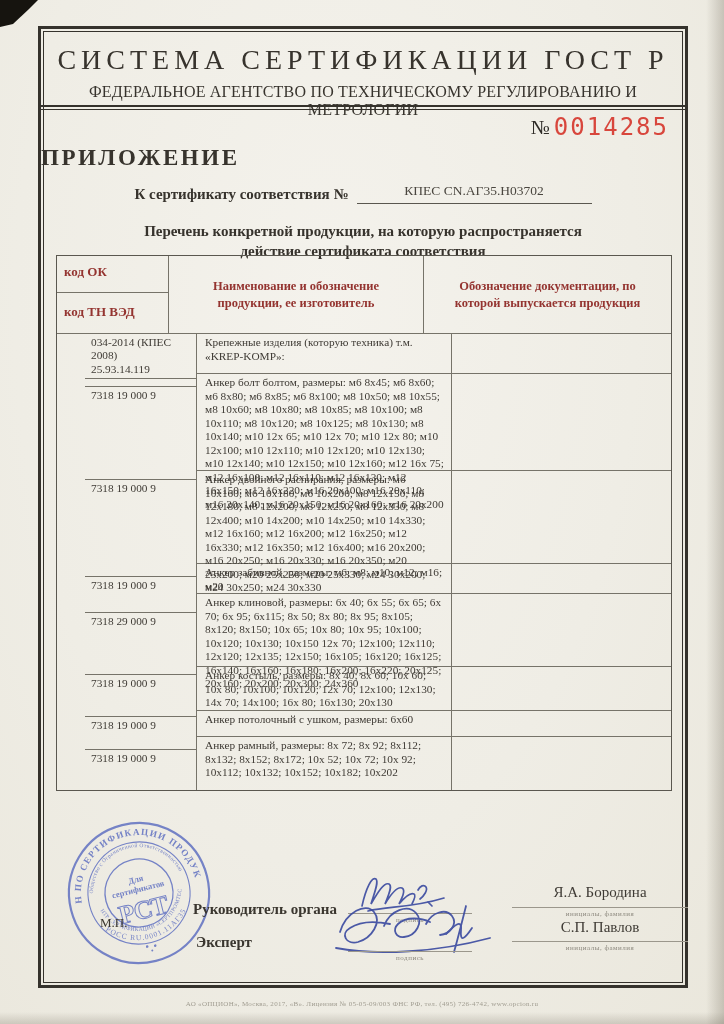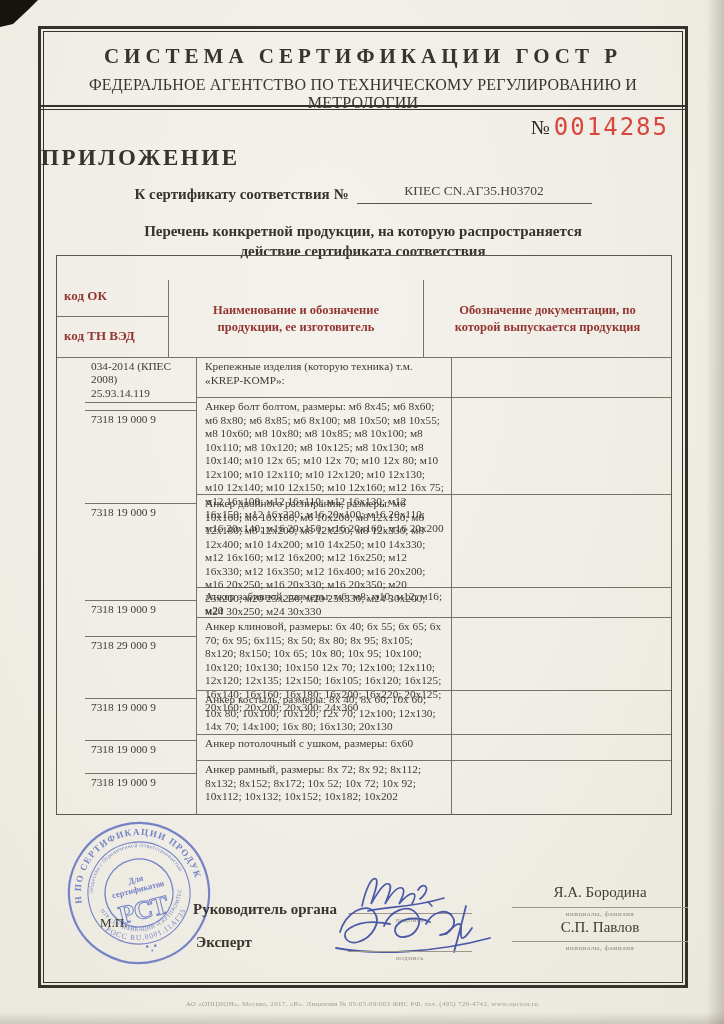--- a/index.html
+++ b/index.html
@@ -17,42 +17,42 @@
     background:linear-gradient(to bottom, rgba(110,102,88,0) 0%, rgba(110,102,88,0.25) 100%);}
   .corner{position:absolute;top:0;left:0;}
 
   .frame{
     position:absolute;left:38px;top:26px;right:36px;bottom:36px;
     border:3px solid #35322c;
   }
   .frame::before{content:"";position:absolute;inset:2px;border:1px solid #35322c;pointer-events:none;}
 
   .hgroup{padding-top:15px;text-align:center;}
-  .sys-title{font-size:21px;font-weight:bold;letter-spacing:5px;color:#37332d;}
+  .sys-title{font-size:28px;font-weight:normal;letter-spacing:5px;color:#37332d;}
   .agency{margin-top:7px;font-size:16px;font-weight:normal;letter-spacing:0.2px;color:#37332d;}
   .hrule{position:absolute;top:76px;left:0;right:0;height:2px;
     border-top:2.5px solid #35322c;border-bottom:1px solid #35322c;}
 
   .blank-no{position:absolute;top:84px;right:16px;white-space:nowrap;}
   .no-sym{font-size:20px;color:#2e2b27;}
   .no-digits{font-family:"DejaVu Sans Mono",monospace;font-size:24px;color:#d8463c;letter-spacing:2px;vertical-align:-1px;}
 
   .doc-title{position:absolute;top:116px;left:0;width:100%;text-align:left;
     font-size:23px;font-weight:bold;letter-spacing:2.5px;color:#37332d;}
 
   .cert-line{position:absolute;top:156px;left:0;width:100%;text-align:center;}
   .cl-label{font-size:15px;font-weight:bold;color:#37332d;}
   .cl-blank{display:inline-block;width:235px;margin-left:8px;border-bottom:1px solid #5a574f;text-align:center;}
   .cl-val{font-size:13.5px;display:inline-block;position:relative;top:-4px;color:#4a463f;}
 
   .subtitle{position:absolute;top:192px;left:0;width:100%;text-align:center;
     font-size:15px;font-weight:bold;line-height:1.35;white-space:pre-line;color:#37332d;}
 
   .cert-table{position:absolute;top:226px;left:15px;width:614px;border:1.5px solid #5a574f;}
-  .thead{display:flex;border-bottom:1px solid #767369;height:77px;color:#943430;margin-top:24px;}
+  .thead{display:flex;border-bottom:1px solid #767369;height:77px;color:#943430;}
   .h1{width:112px;border-right:1px solid #767369;display:flex;flex-direction:column;box-sizing:border-box;}
   .h1a{height:37px;border-bottom:1px solid #767369;padding:8px 0 0 7px;font-size:13px;font-weight:bold;box-sizing:border-box;}
   .h1b{flex:1;padding:11px 0 0 7px;font-size:13px;font-weight:bold;}
   .h2{width:255px;border-right:1px solid #767369;display:flex;align-items:center;justify-content:center;
       text-align:center;padding:0 28px;font-size:12.5px;font-weight:bold;line-height:1.3;box-sizing:border-box;}
   .h3{flex:1;display:flex;align-items:center;justify-content:center;text-align:center;
       padding:0 14px;font-size:12.5px;font-weight:bold;line-height:1.3;}
   .trow{display:flex;}
   .c1{width:112px;border-right:1px solid #767369;box-sizing:border-box;font-size:11.3px;margin-left:28px;}
   .c1line{border-top:1px solid #767369;}

